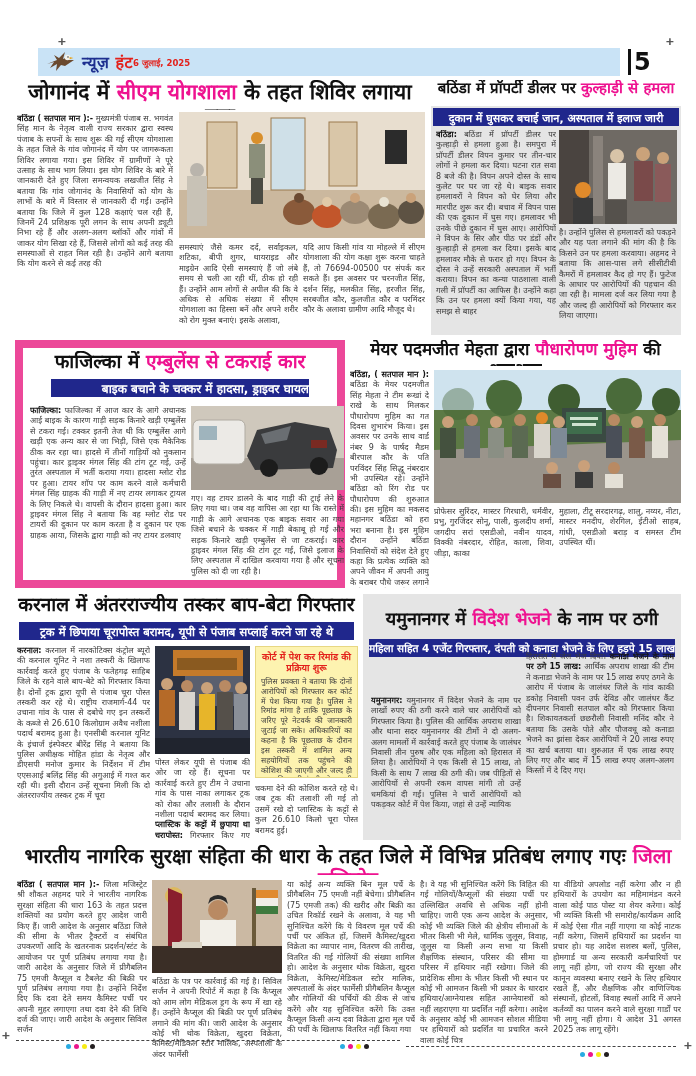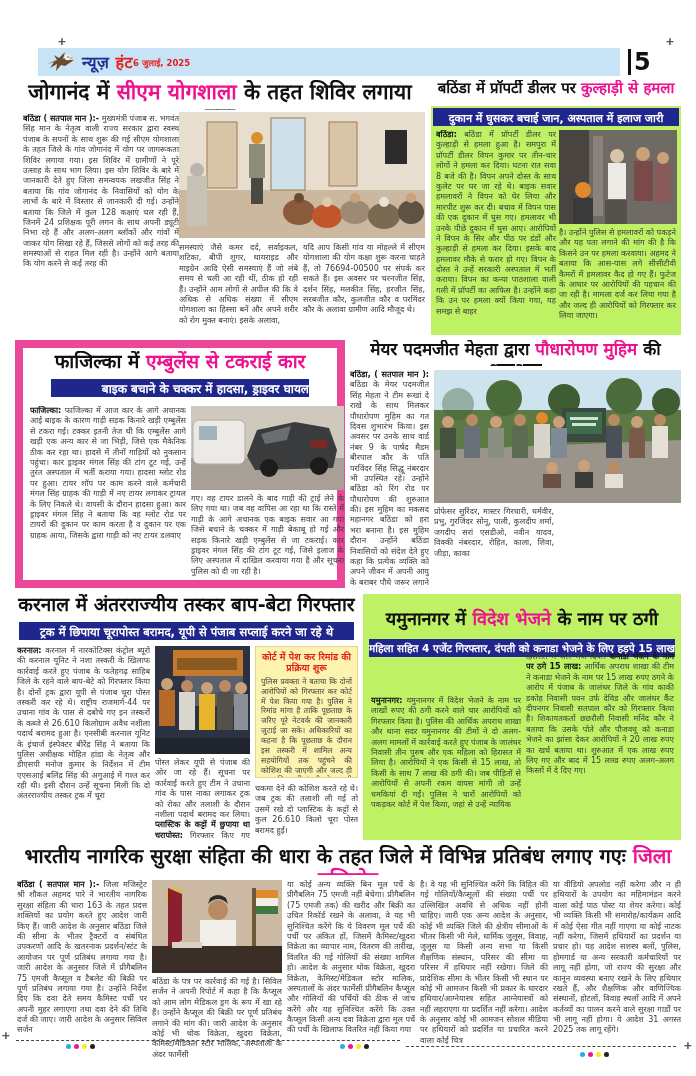--- a/index.html
+++ b/index.html
@@ -17,21 +17,21 @@
   .pageno .bar{width:3px;height:26px;background:#111;margin-right:3px;}
   .pageno .num{font-size:24px;font-weight:bold;color:#111;line-height:1;}
   
   .hl{font-weight:bold;color:#101010;text-align:center;line-height:1.15;overflow:hidden;}
   .pink{color:#ee1290;}
   .subbar{background:#20278c;color:#ffffff;font-weight:bold;text-align:center;
           display:flex;align-items:center;justify-content:center;overflow:hidden;}
   
   .bd{font-size:8px;line-height:1.3;text-align:justify;color:#3b3b3b;overflow:hidden;}
   .bd b{color:#161616;}
-  .panel{background:#bef264;}
+  .panel{background:#e5e5e5;}
   .ybox{background:#fdf3b0;border:1px solid #e7d783;box-sizing:border-box;padding:4px 5px;overflow:hidden;}
   .ybox .ttl{color:#e3211b;font-weight:bold;font-size:9.5px;text-align:center;line-height:1.2;margin-bottom:3px;}
   .redbox{border:8px solid #ec4899;box-sizing:border-box;}
   .photo{overflow:hidden;background:#ccc;}
   .photo svg{display:block;}
   .dash{border-top:1.5px dashed #444;}
   .dots{display:flex;gap:3px;align-items:center;}
   .dots i{width:5px;height:5px;border-radius:50%;display:block;}
   .c{background:#29abe2}.m{background:#ec168c}.y{background:#f7ec13}.k{background:#231f20}
 </style>
@@ -57,21 +57,21 @@
   </div>
   <div class="abs pageno" style="left:628px;top:48px;height:28px;">
     <span class="bar"></span>
     <span class="num">5</span>
   </div>
 
   <div class="abs" style="left:15px;top:80px;width:410px;height:253px;">
     <div class="hl" style="font-size:21px;height:30px;">
       <span>जोगानंद में </span><span class="pink">सीएम योगशाला</span><span> के तहत शिविर लगाया गया</span>
     </div>
-    <div class="abs bd" style="left:8px;top:34px;width:156px;height:219px;">
+    <div class="abs bd" style="left:2px;top:34px;width:156px;height:219px;">
       <b>बठिंडा ( सतपाल मान ):-</b><span> मुख्यमंत्री पंजाब स. भगवंत सिंह मान के नेतृत्व वाली राज्य सरकार द्वारा स्वस्थ पंजाब के सपनों के साथ शुरू की गई सीएम योगशाला के तहत जिले के गांव जोगानंद में योग पर जागरूकता शिविर लगाया गया। इस शिविर में ग्रामीणों ने पूरे उत्साह के साथ भाग लिया। इस योग शिविर के बारे में जानकारी देते हुए जिला समन्वयक लखजीत सिंह ने बताया कि गांव जोगानंद के निवासियों को योग के लाभों के बारे में विस्तार से जानकारी दी गई। उन्होंने बताया कि जिले में कुल 128 कक्षाएं चल रही हैं, जिनमें 24 प्रशिक्षक पूरी लगन के साथ अपनी ड्यूटी निभा रहे हैं और अलग-अलग ब्लॉकों और गांवों में जाकर योग सिखा रहे हैं, जिससे लोगों को कई तरह की समस्याओं से राहत मिल रही है। उन्होंने आगे बताया कि योग करने से कई तरह की</span>
     </div>
     <div class="abs photo" style="left:164px;top:32px;width:246px;height:126px;">
       <svg width="246" height="126" viewBox="0 0 246 126" preserveAspectRatio="none">
         <rect width="246" height="126" fill="#e8decf"></rect>
         <rect y="78" width="246" height="48" fill="#cbb89e"></rect>
         <rect x="28" y="10" width="30" height="66" fill="#d9c6a8" stroke="#9b7b4e"></rect>
         <rect x="92" y="6" width="34" height="72" fill="#cfe0e8" stroke="#9b7b4e"></rect>
         <rect x="150" y="10" width="28" height="64" fill="#d9c6a8" stroke="#9b7b4e"></rect>
         <rect x="206" y="18" width="22" height="34" fill="#2b2b2b"></rect>
@@ -206,20 +206,23 @@
           <circle cx="180" cy="98" r="6" fill="#b98a63"></circle>
             <rect x="171" y="104" width="18" height="14" fill="#e4e0d6"></rect>
           <circle cx="118" cy="98" r="6" fill="#caa07a"></circle>
             <rect x="109" y="104" width="18" height="14" fill="#6a4f42"></rect>
         </g>
       </svg>
     </div>
     <div class="abs bd" style="left:84px;top:167px;width:120px;height:81px;">
       <span>प्रोफेसर सुरिंदर, मास्टर गिरधारी, धर्मवीर, प्रभु, गुरजिंदर सोनू, पाली, कुलदीप शर्मा, जगदीप सरां एसडीओ, नवीन यादव, विक्की नंबरदार, रोहित, काला, शिवा, जीड़ा, काका</span>
     </div>
+    <div class="abs bd" style="left:209px;top:167px;width:122px;height:81px;">
+      <span>मुहाला, टीटू सरदारगढ़, शालु, नय्यर, नीटा, मास्टर मनदीप, शेरगिल, ईटीओ साहब, गांधी, एसडीओ बराड़ व समस्त टीम उपस्थित थीं।</span>
+    </div>
   </div>
 
   <div class="abs" style="left:15px;top:594px;width:343px;height:246px;">
     <div class="hl" style="font-size:19px;height:26px;">
       <span>करनाल में अंतरराज्यीय तस्कर बाप-बेटा गिरफ्तार</span>
     </div>
     <div class="subbar" style="margin:2px 4px 4px 4px;height:18px;font-size:11.5px;">
       <span>ट्रक में छिपाया चूरापोस्त बरामद, यूपी से पंजाब सप्लाई करने जा रहे थे</span>
     </div>
     <div class="abs bd" style="left:2px;top:52px;width:133px;height:192px;">

